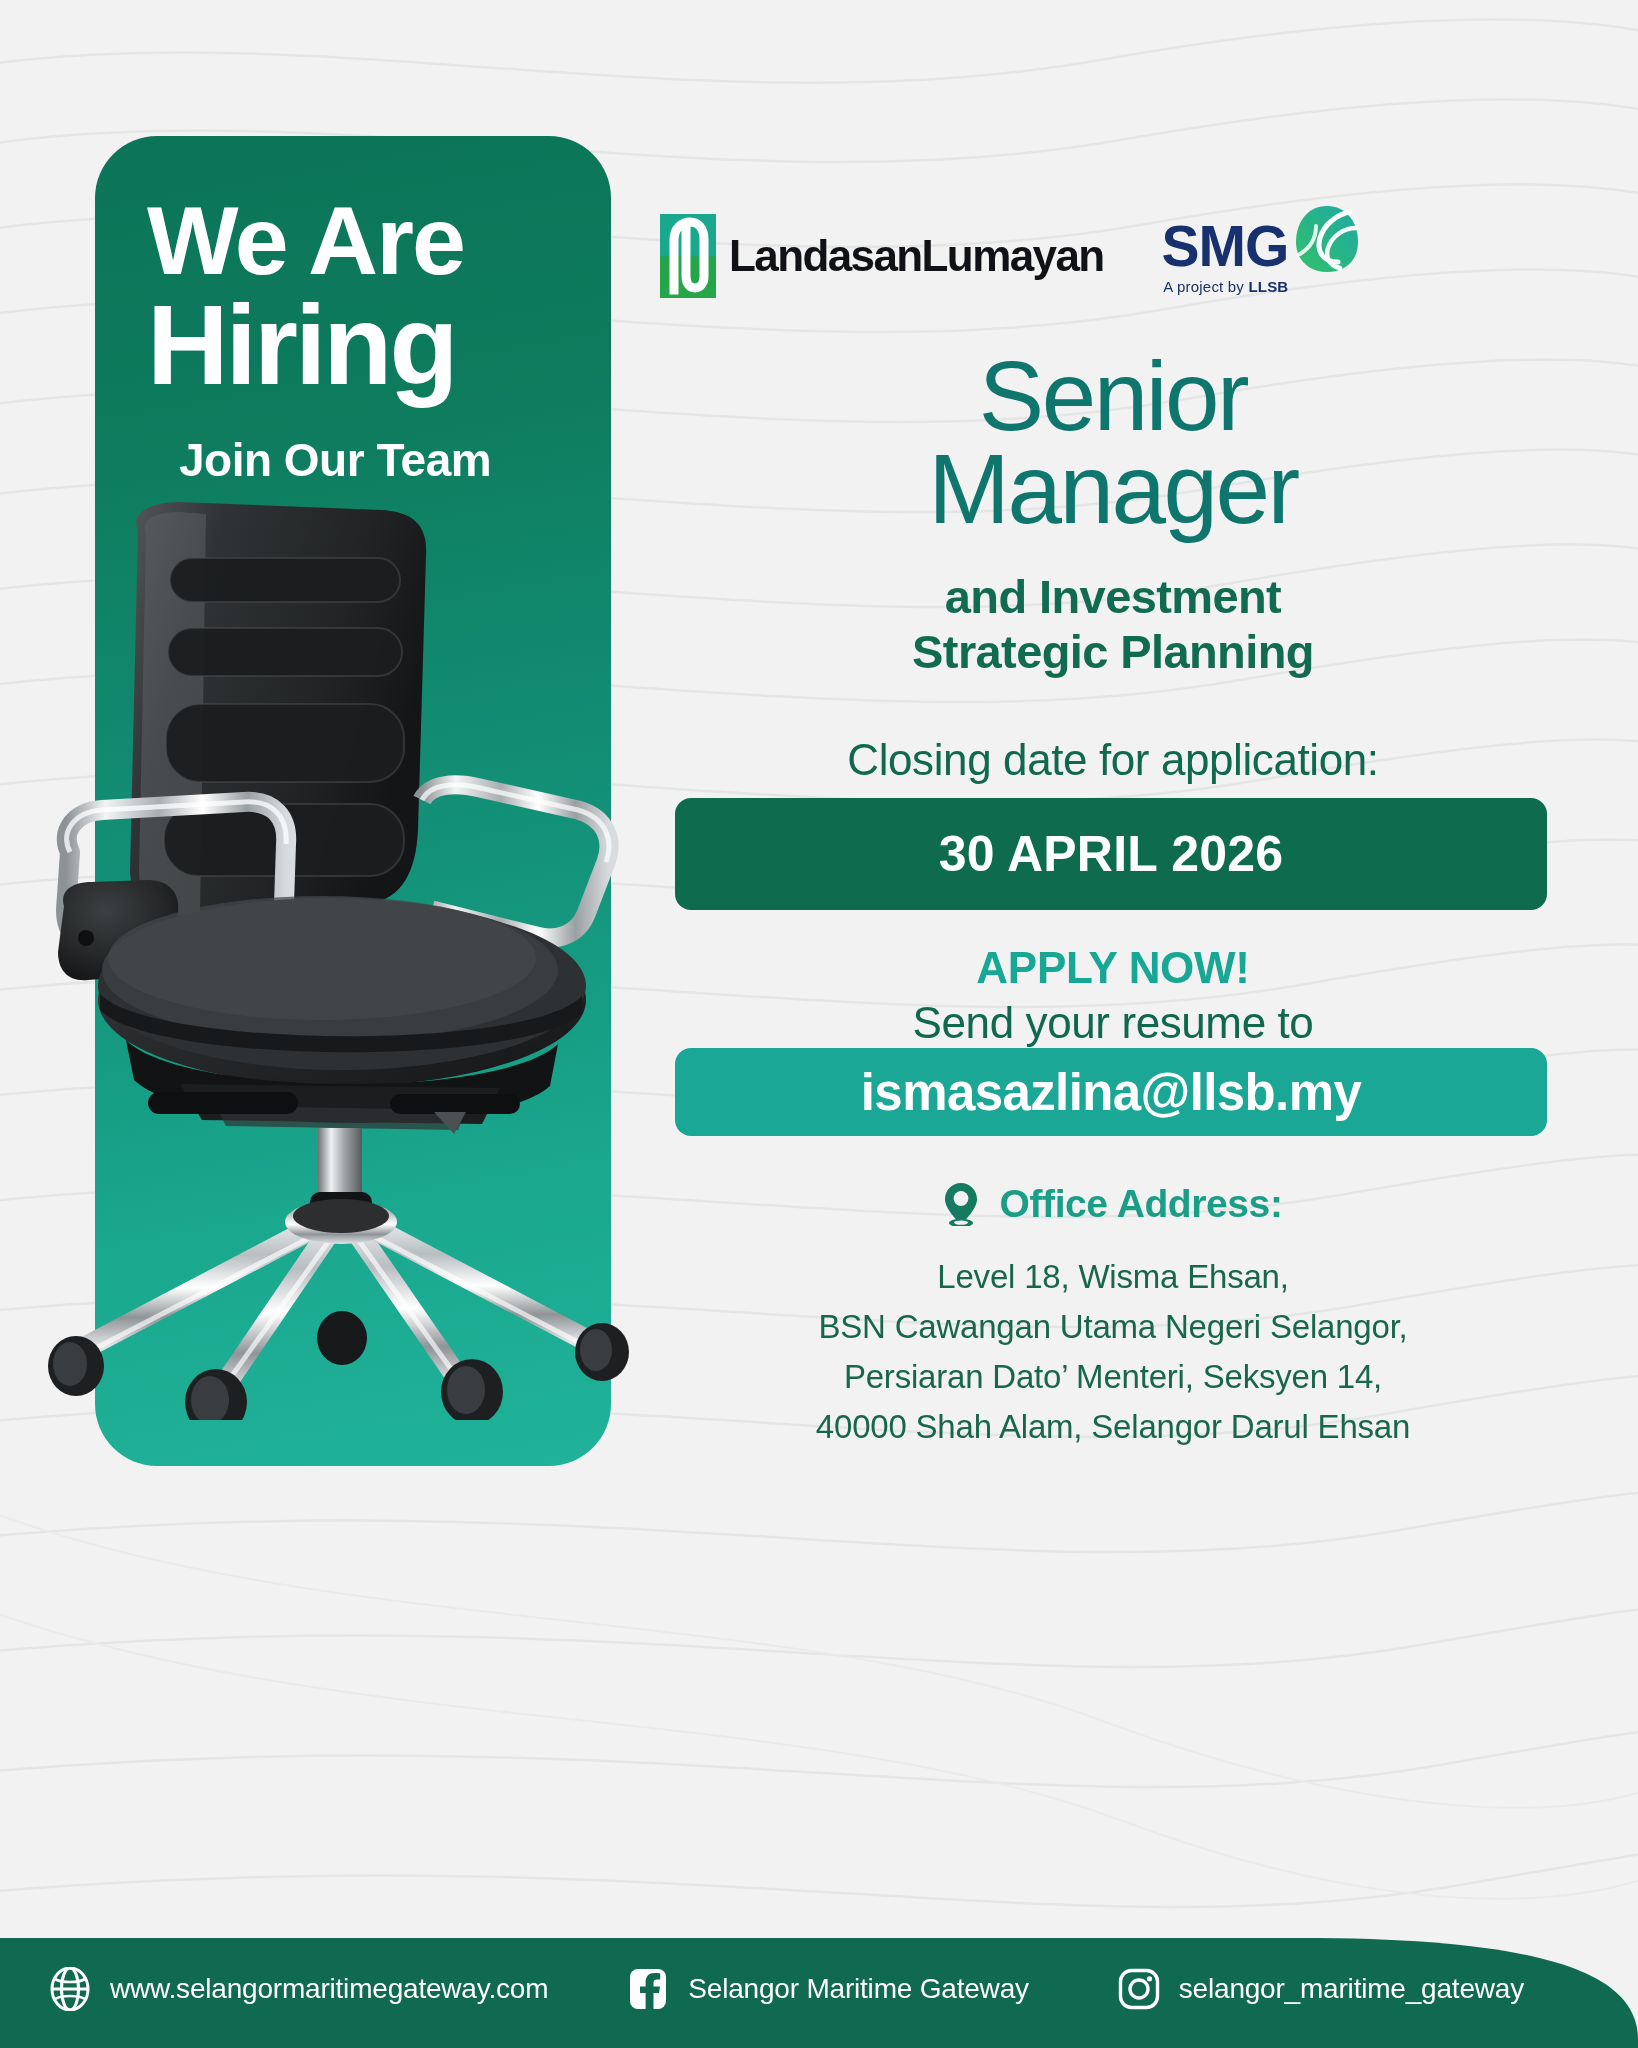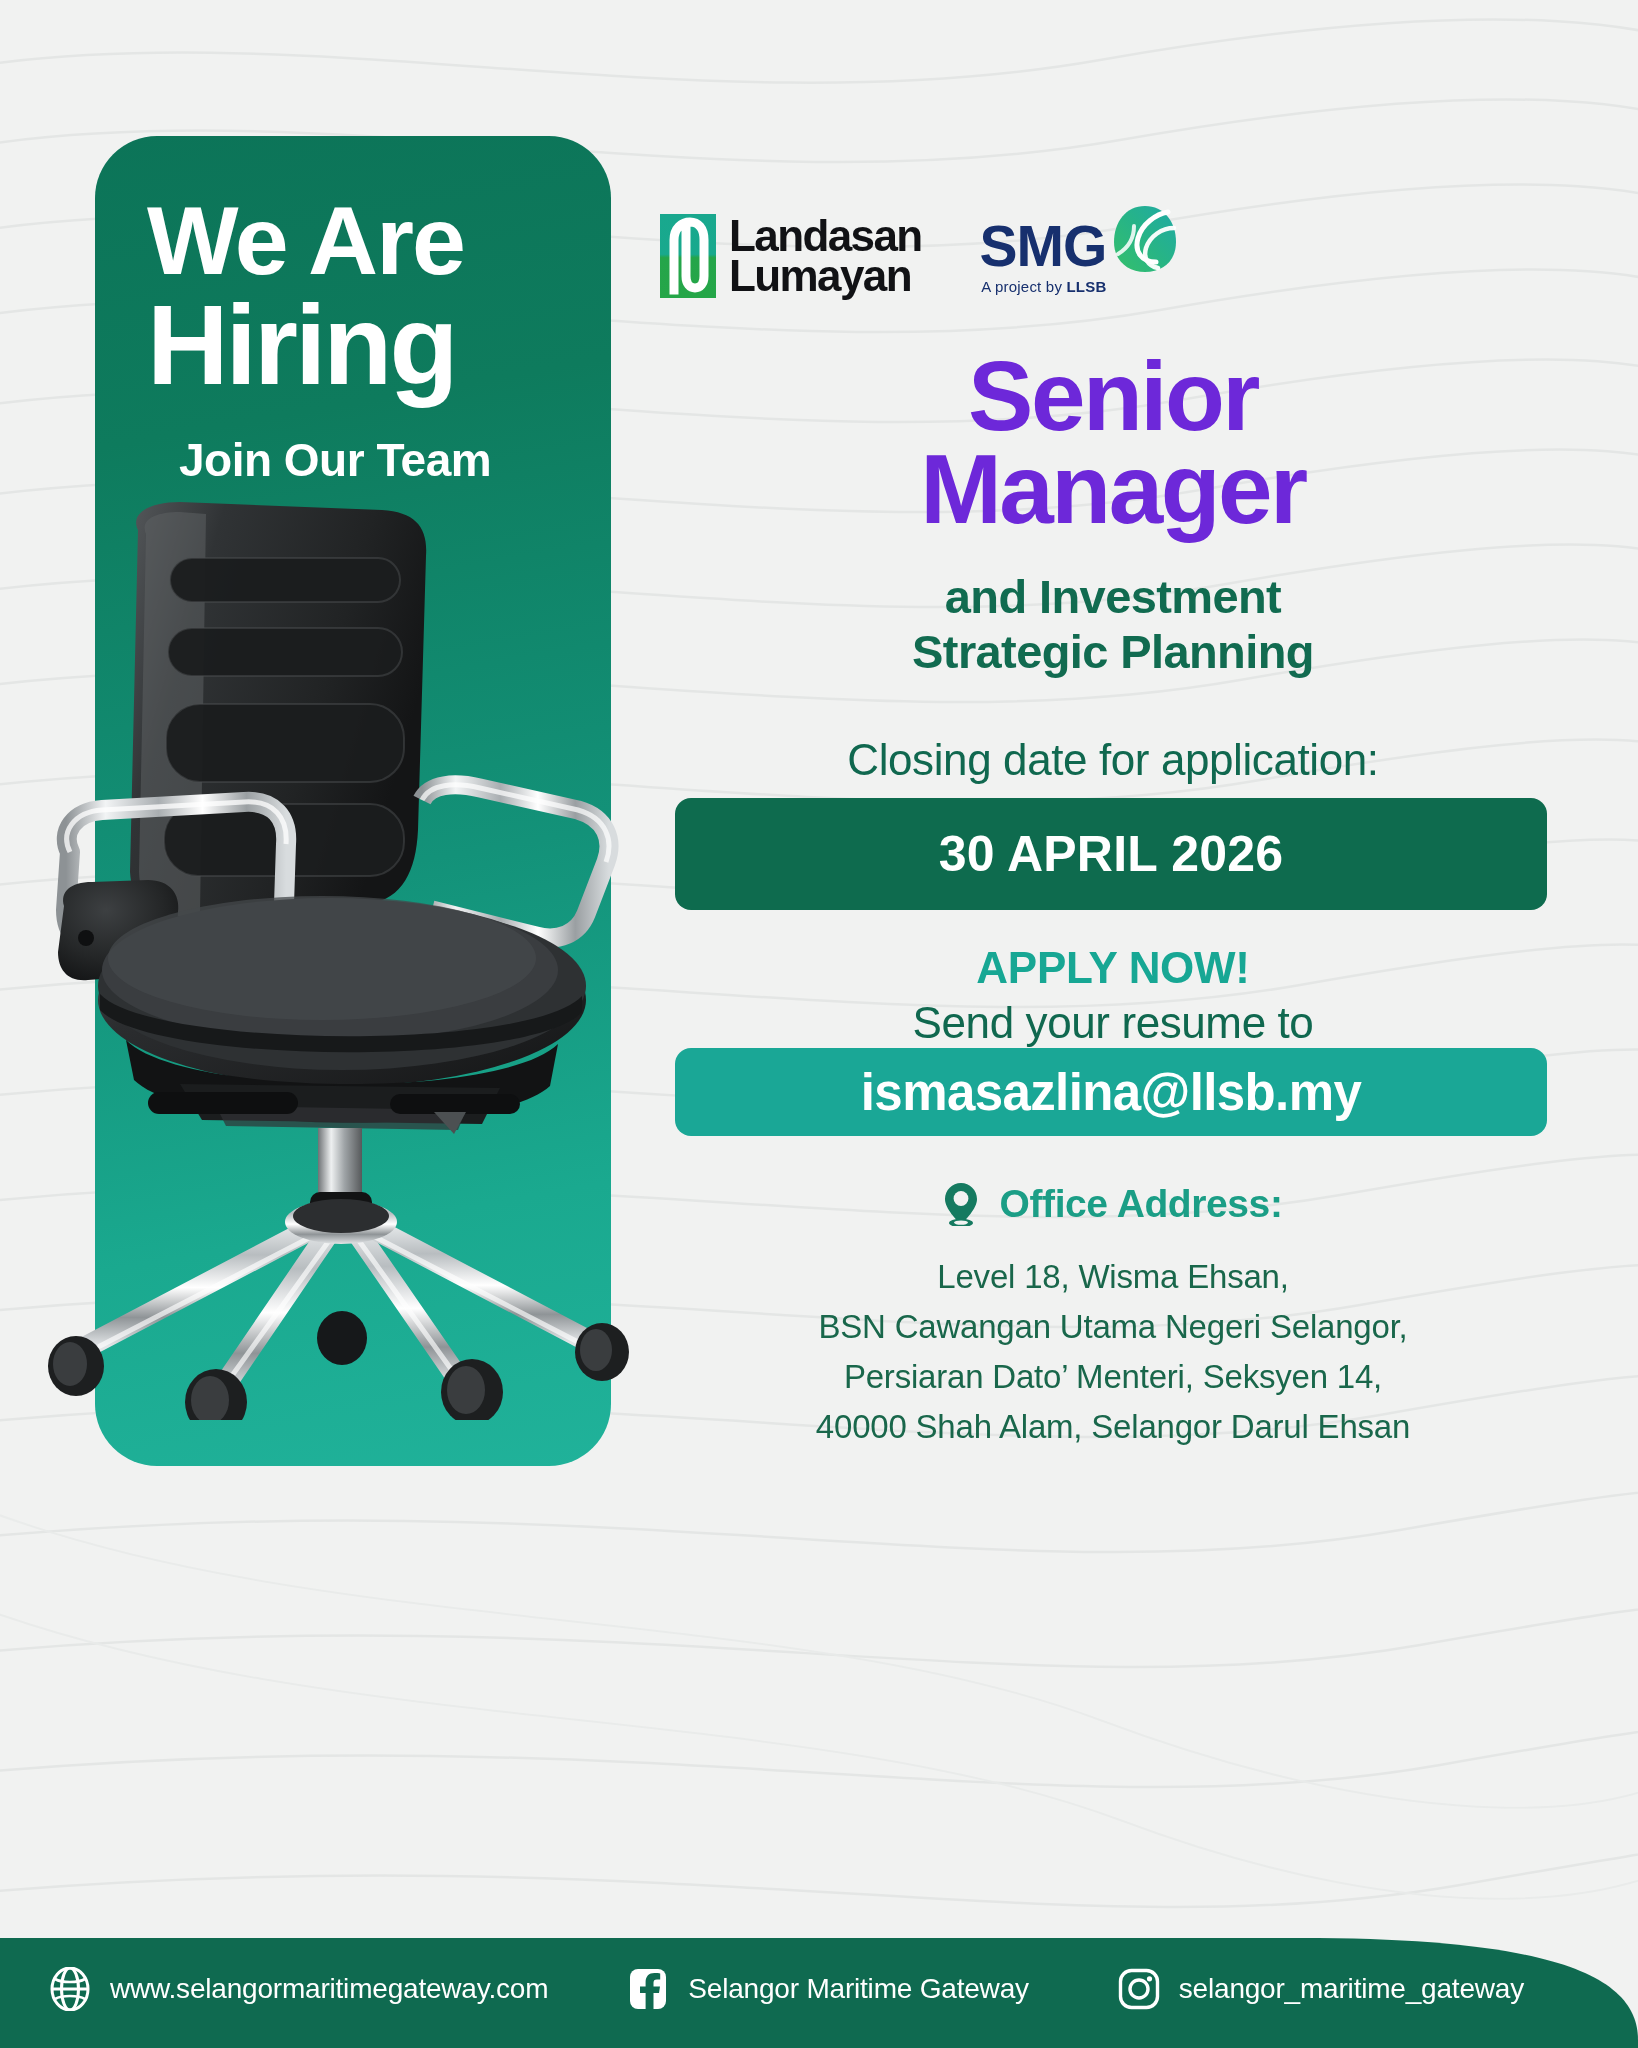--- a/index.html
+++ b/index.html
@@ -43,38 +43,38 @@
 
   
   .right-col{position:absolute;left:648px;top:0;width:990px;height:2048px;z-index:6;}
 
   .logo-row{
     position:absolute;left:12px;top:196px;width:960px;height:120px;
     display:flex;align-items:center;gap:28px;
   }
   .ll-logo{display:flex;align-items:center;gap:13px;}
   .ll-mark{width:56px;height:84px;flex:0 0 auto;}
-  .ll-text{display:flex;flex-direction:column;line-height:0.92;}
+  .ll-text{display:flex;flex-direction:row;line-height:0.92;}
   .ll-text span{
     font-size:44px;font-weight:bold;color:#111215;letter-spacing:-1.6px;
   }
   .smg-logo{display:flex;align-items:flex-start;gap:6px;margin-left:30px;}
   .smg-block{display:flex;flex-direction:column;align-items:flex-end;}
   .smg-word{
     font-size:57px;font-weight:bold;color:#17306e;letter-spacing:-1px;line-height:1;
   }
   .smg-sub{
     font-size:15px;color:#17306e;letter-spacing:0.2px;margin-top:3px;
   }
   .smg-sub b{font-weight:bold;}
   .smg-globe{width:66px;height:70px;margin-top:-14px;}
 
   .job-title{
     position:absolute;left:0;top:350px;width:930px;text-align:center;
-    color:#6d28d9;font-weight:bold;font-size:98px;line-height:0.95;
+    color:#0f766e;font-weight:normal;font-size:98px;line-height:0.95;
     letter-spacing:-2.5px;
   }
   .job-dept{
     position:absolute;left:0;top:570px;width:930px;text-align:center;
     color:#116b50;font-weight:bold;font-size:47px;line-height:1.16;
     letter-spacing:-0.6px;
   }
 
   .closing-label{
     position:absolute;left:0;top:735px;width:930px;text-align:center;

